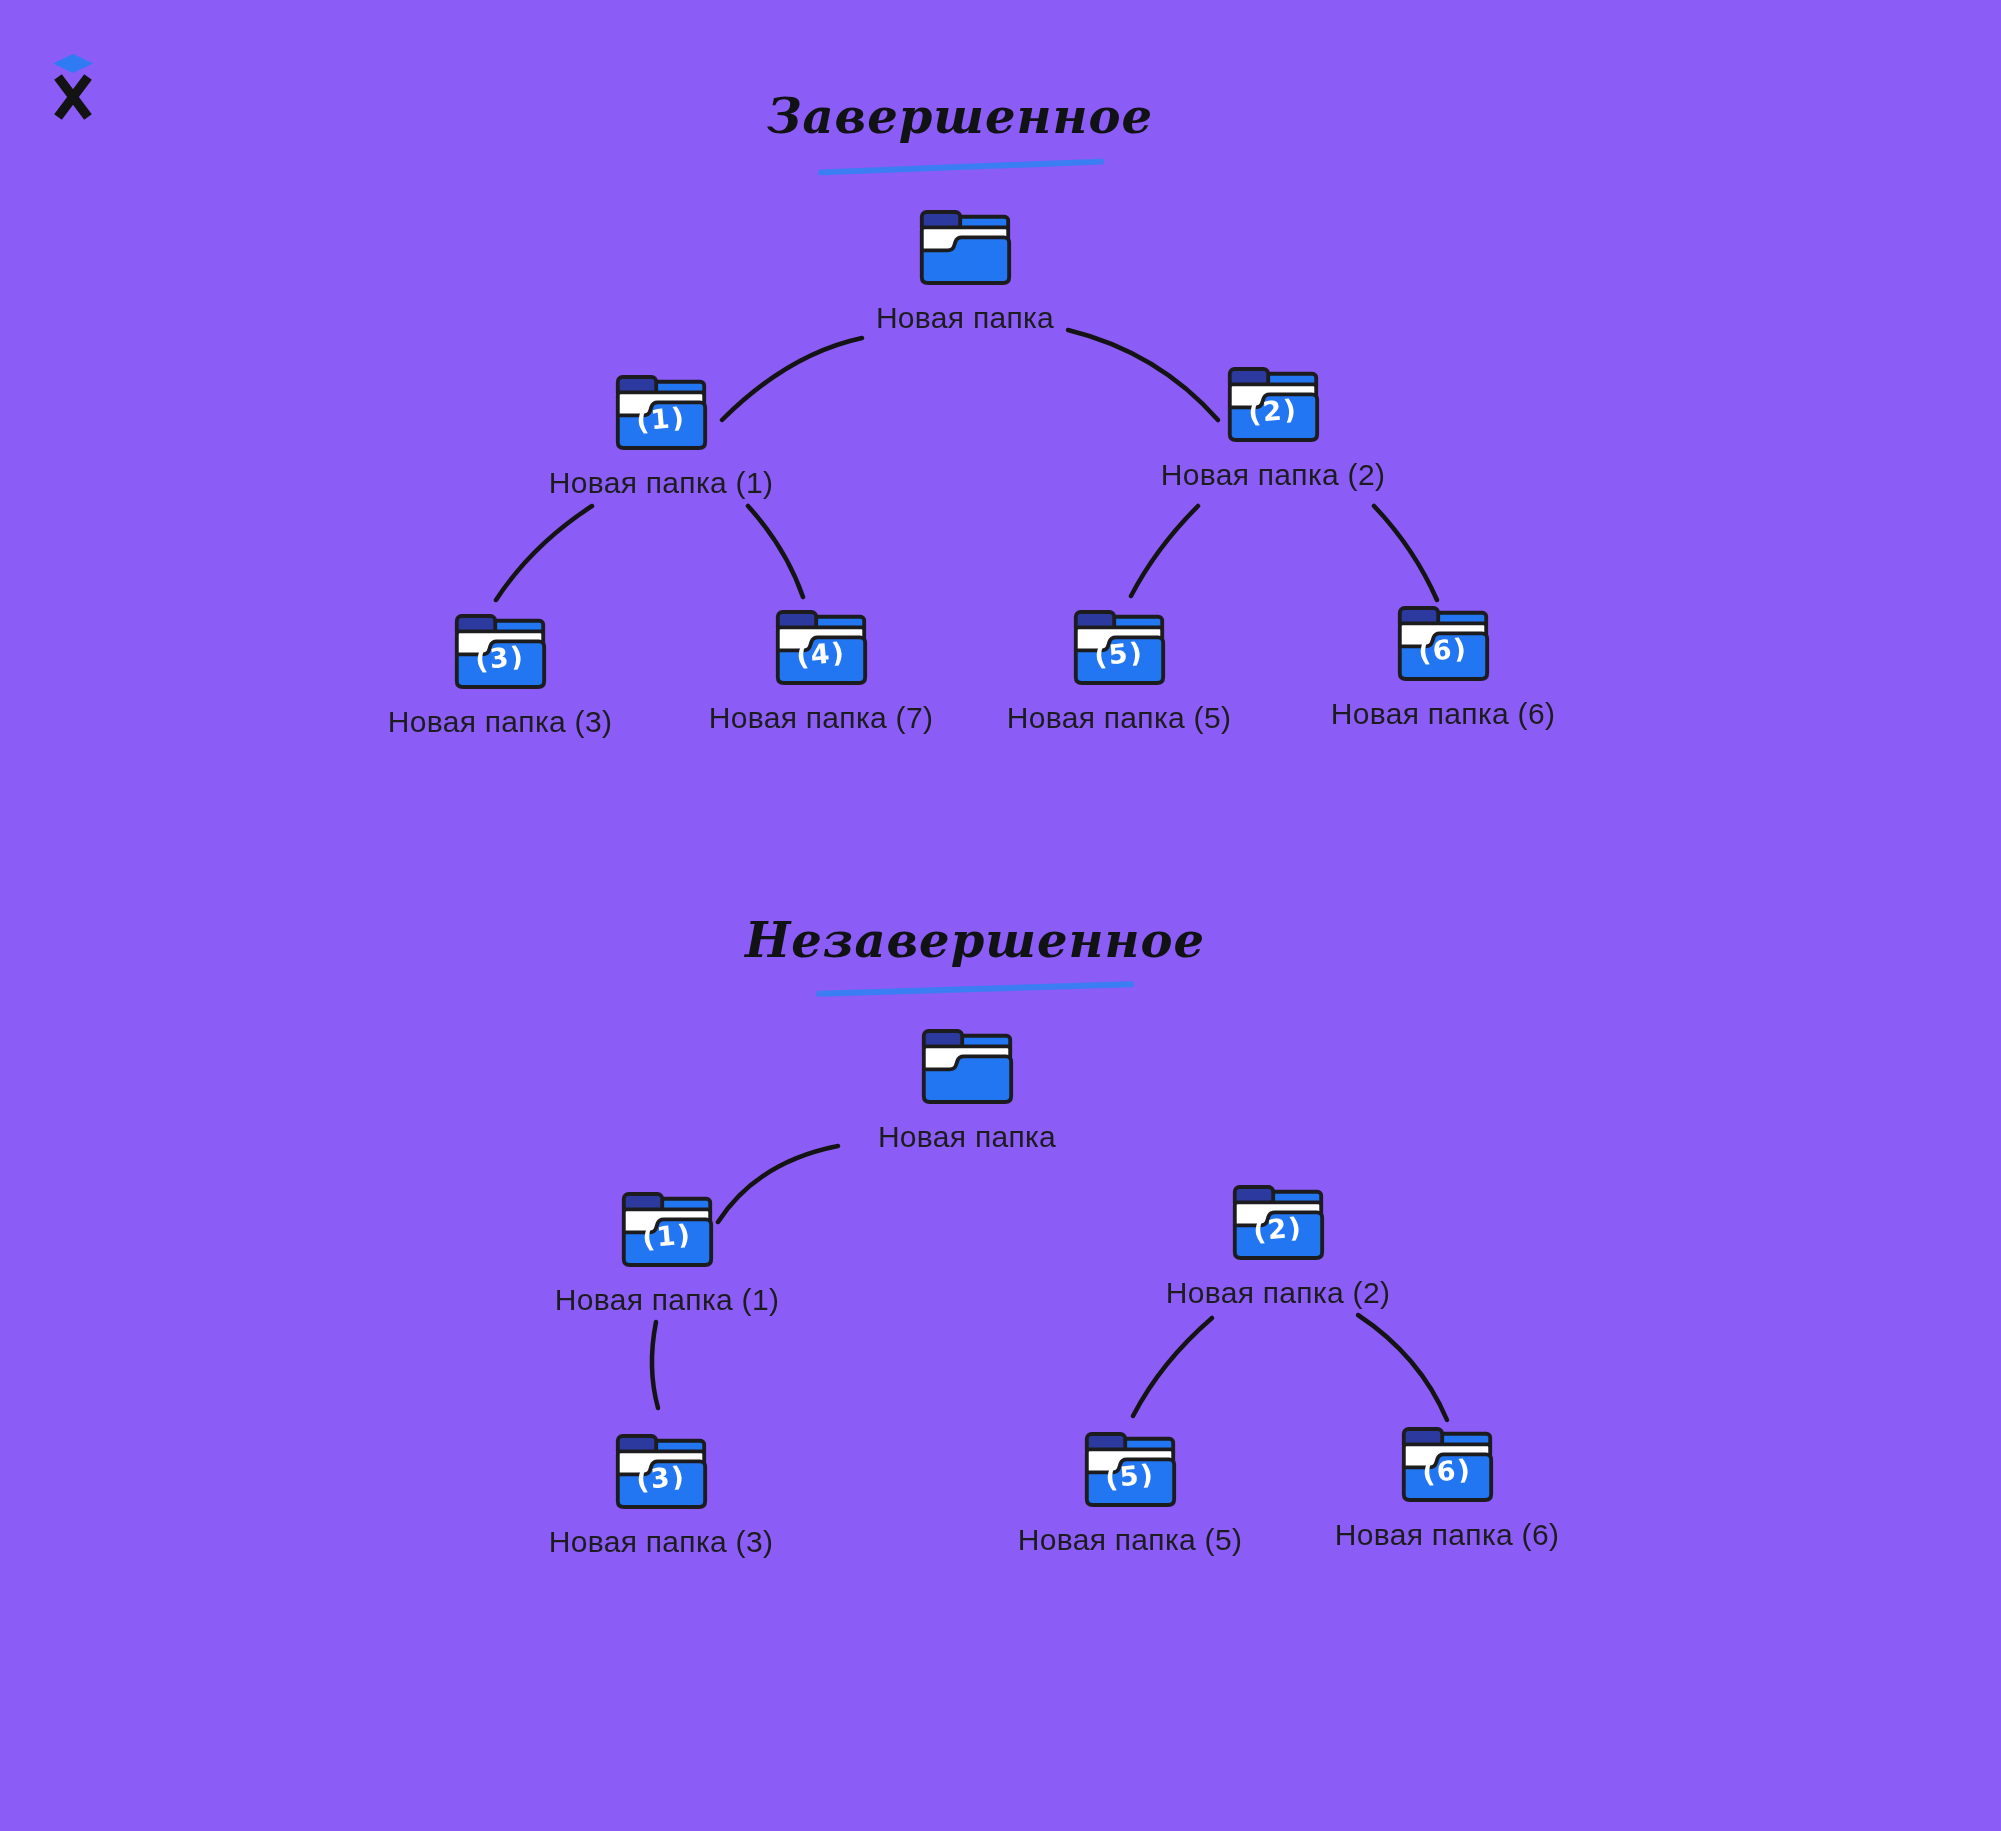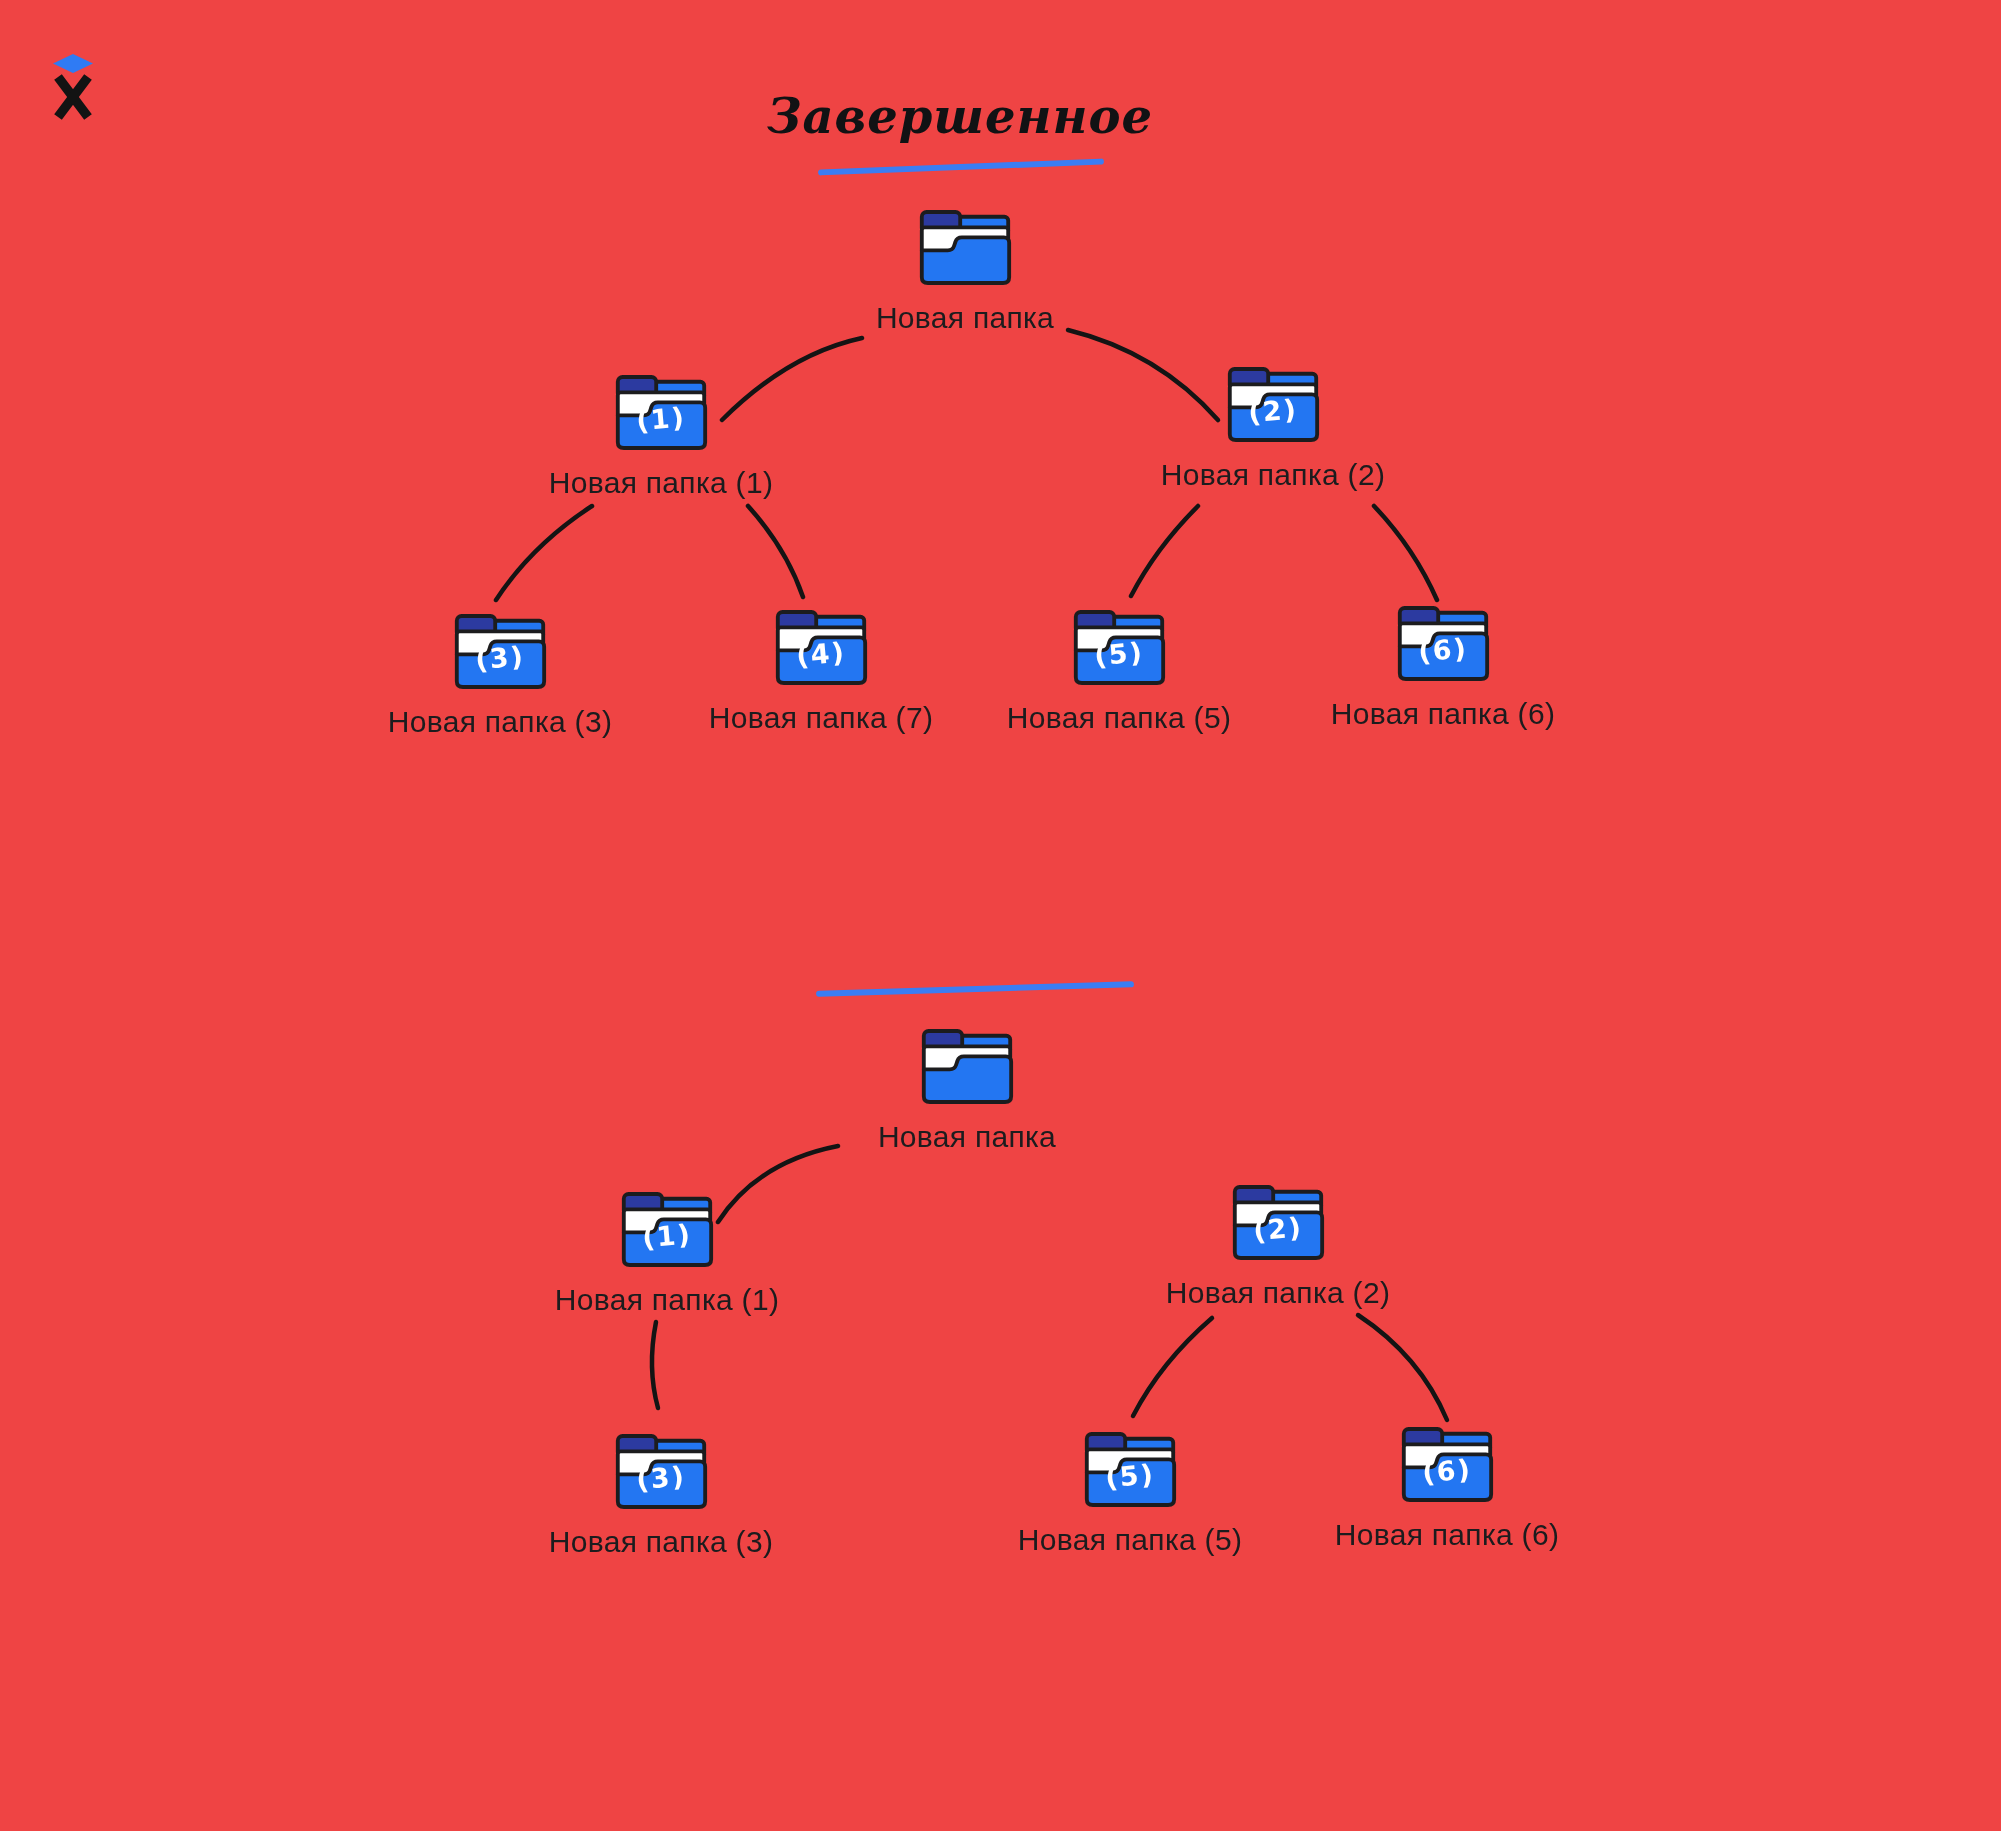--- a/index.html
+++ b/index.html
@@ -1,19 +1,19 @@
 <!DOCTYPE html>
 <html><head>
 <meta charset="utf-8">
 <style>
   html,body{margin:0;padding:0;background:#ffffff;}
   #canvas{
     position:relative;
     width:2001px;height:1831px;
-    background:#ef4444;
+    background:#8b5cf6;
     font-family:"Liberation Sans", sans-serif;
     overflow:hidden;
   }
   
   .logo{position:absolute;left:52px;top:54px;width:42px;height:66px;}
   
   .sec-title{
     position:absolute;
     transform:translateX(-50%);
     font-family:"DejaVu Serif", serif;
@@ -85,20 +85,21 @@
     <polygon points="21,0 41,9.5 21,19 1,9.5" fill="#2f7bf4"></polygon>
     <g stroke="#131313" stroke-width="9.5" stroke-linecap="butt">
       <line x1="6" y1="23" x2="36" y2="63"></line>
       <line x1="36" y1="23" x2="6" y2="63"></line>
     </g>
   </svg>
 
   <div class="sec-title" style="left:960px;top:88px">Завершенное</div>
   <div class="title-underline" style="left:818px;top:164px;width:286px;transform:rotate(-2.2deg)"></div>
 
+  <div class="sec-title" style="left:975px;top:912px">Незавершенное</div>
   <div class="title-underline" style="left:816px;top:986px;width:318px;transform:rotate(-1.7deg)"></div>
 
   <svg id="edges" width="2001" height="1831" viewBox="0 0 2001 1831">
 
     <path d="M862,338 Q788,354 722,420"></path>
     <path d="M1068,330 Q1158,352 1218,420"></path>
     <path d="M592,506 Q532,545 496,600"></path>
     <path d="M748,506 Q786,548 803,597"></path>
     <path d="M1198,506 Q1156,548 1131,596"></path>
     <path d="M1374,506 Q1414,548 1437,600"></path>

